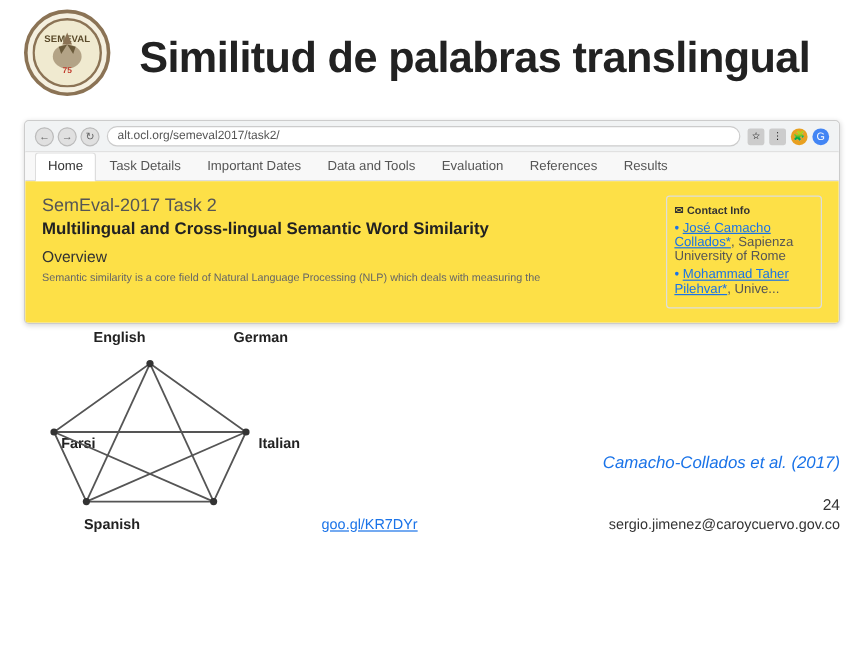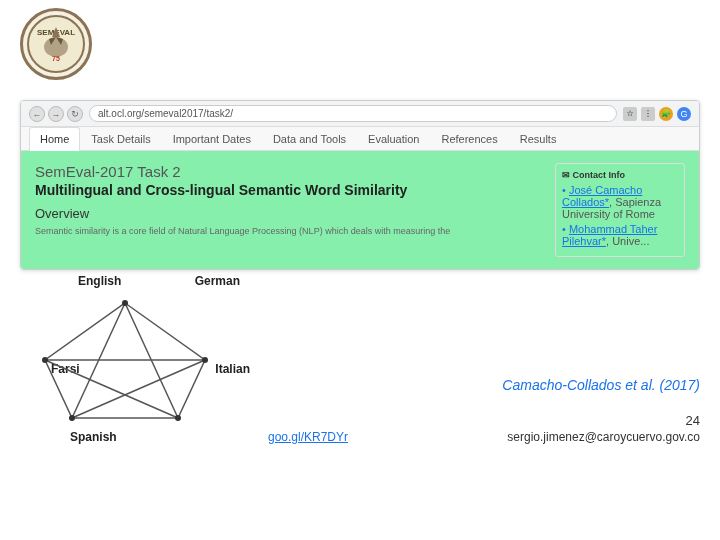--- a/index.html
+++ b/index.html
@@ -139,21 +139,21 @@
       border-color: #ddd;
       color: #333;
       font-weight: 500;
       border-radius: 3px 3px 0 0;
       margin-bottom: -1px;
       padding-bottom: 6px;
     }
 
     
     .page-content {
-      background: #86efac;
+      background: #fde047;
       padding: 12px 14px;
       display: flex;
       gap: 12px;
     }
 
     .content-main {
       flex: 1;
     }
 
     .site-title {
@@ -303,20 +303,21 @@
 
         <ellipse cx="29" cy="32" rx="12" ry="10" fill="#8B7355" opacity="0.6"></ellipse>
         <polygon points="29,12 33,22 25,22" fill="#8B7355"></polygon>
         <polygon points="22,24 29,22 24,30" fill="#6a5a3a"></polygon>
         <polygon points="36,24 29,22 34,30" fill="#6a5a3a"></polygon>
         <text x="29" y="46" text-anchor="middle" font-size="7" fill="#c0392b" font-weight="bold">75</text>
       </svg>
     </div>
   </div>
 
+  <h1 class="main-title">Similitud de palabras translingual</h1>
 </div>
 
 <div class="browser-window">
 
   <div class="browser-toolbar">
     <div class="browser-nav-btns">
       <div class="nav-btn">←</div>
       <div class="nav-btn">→</div>
       <div class="nav-btn">↻</div>
     </div>

